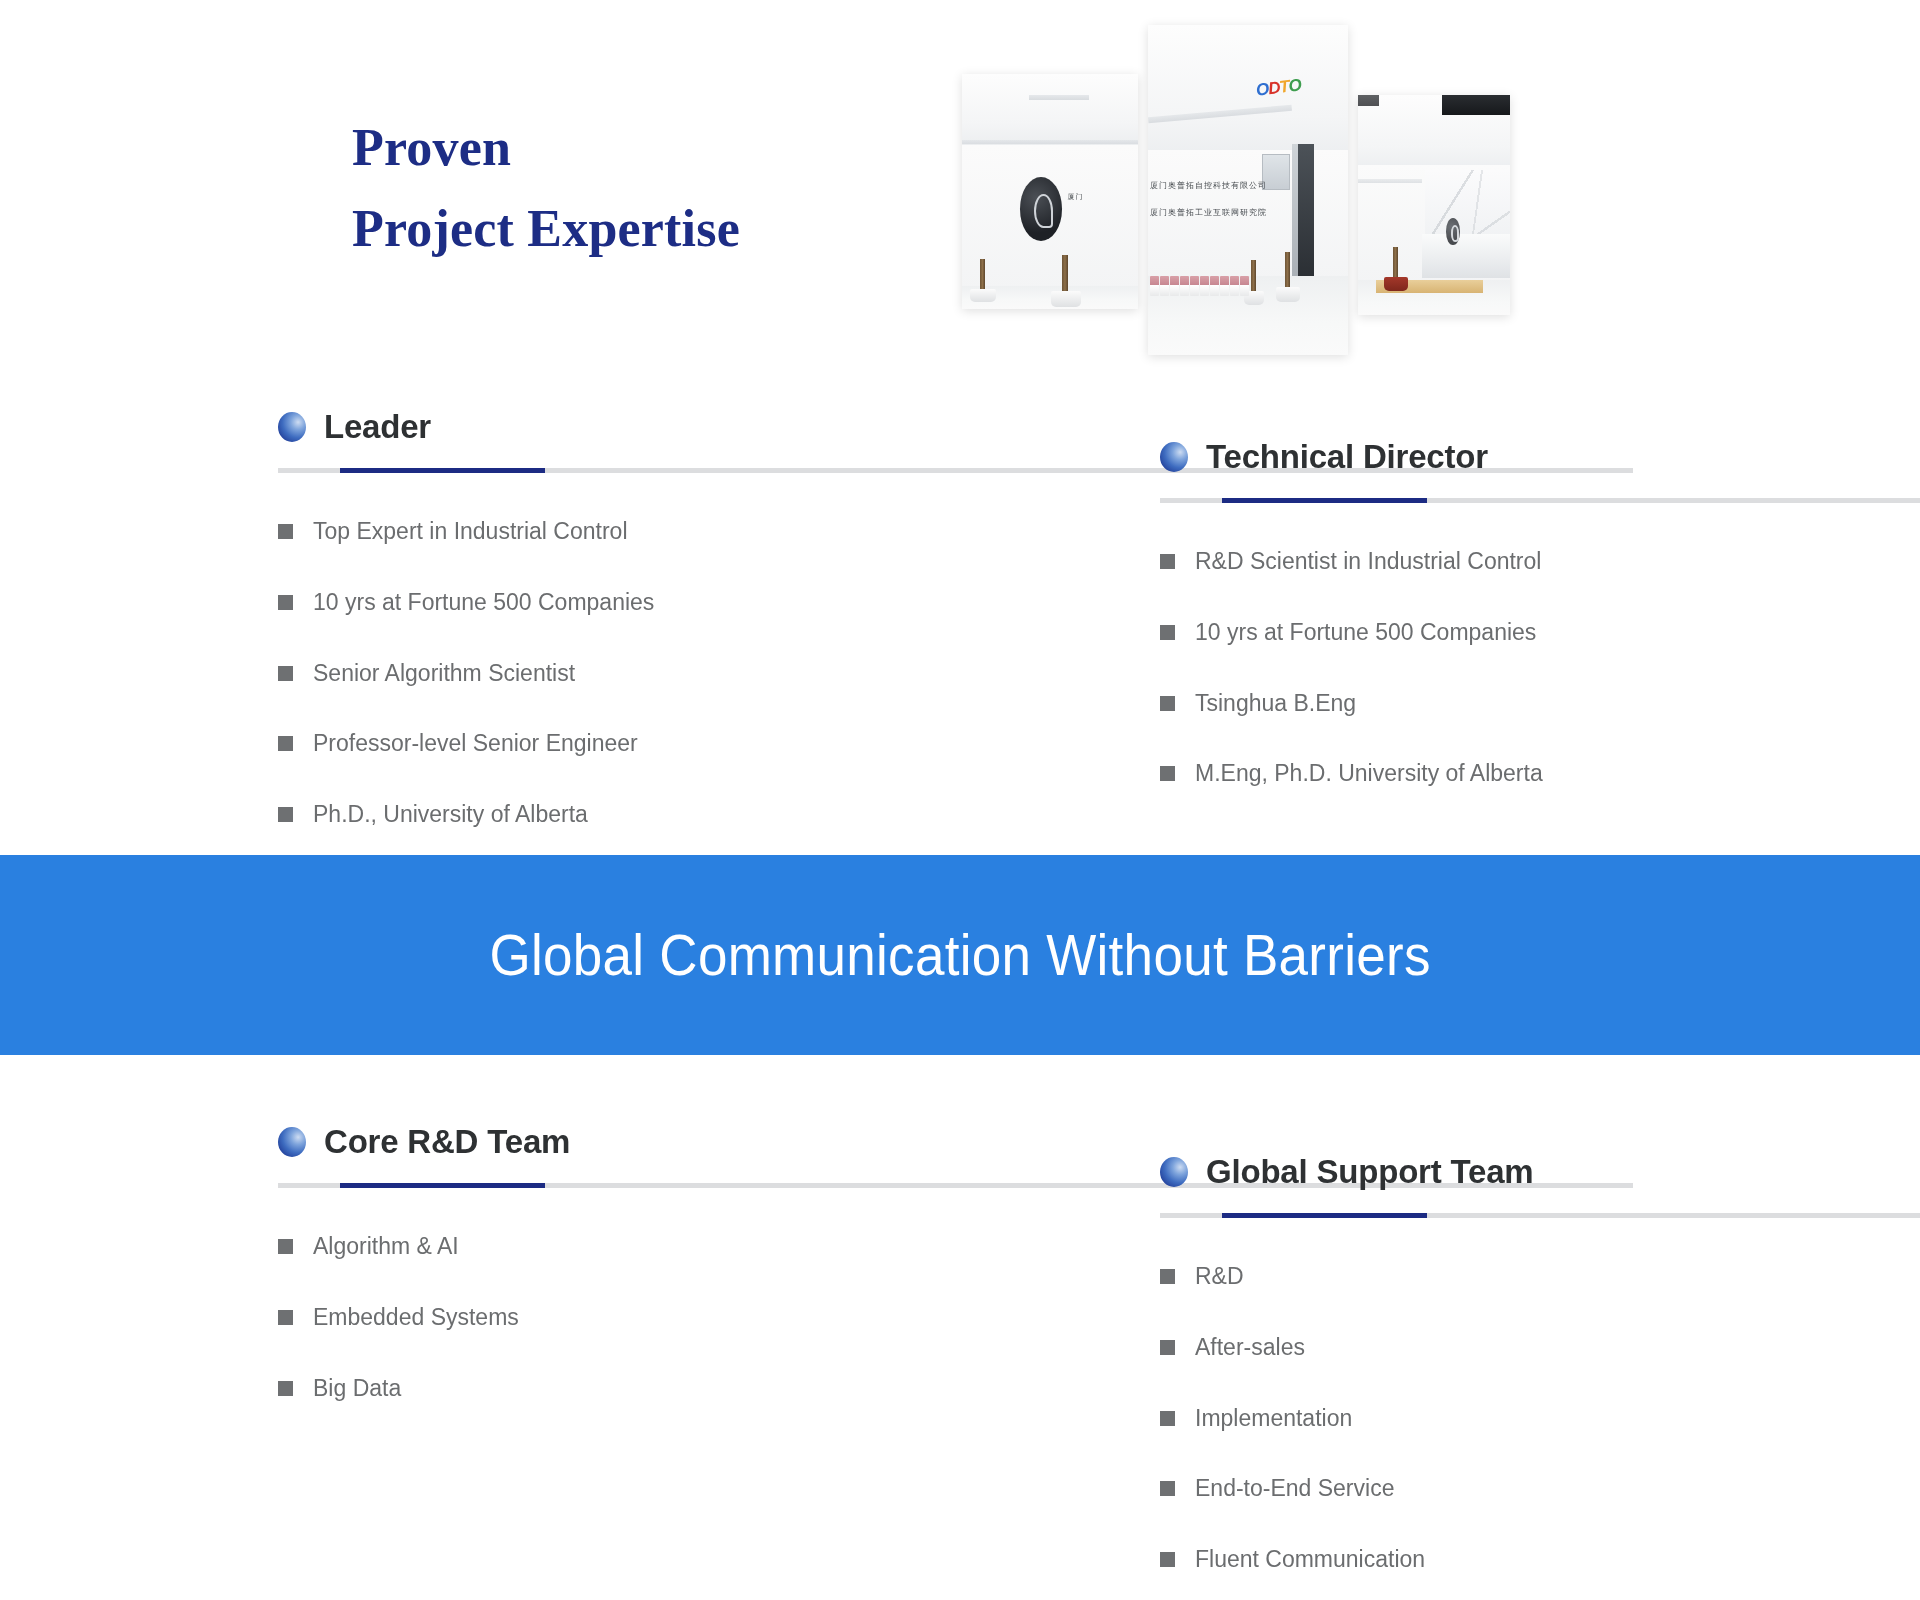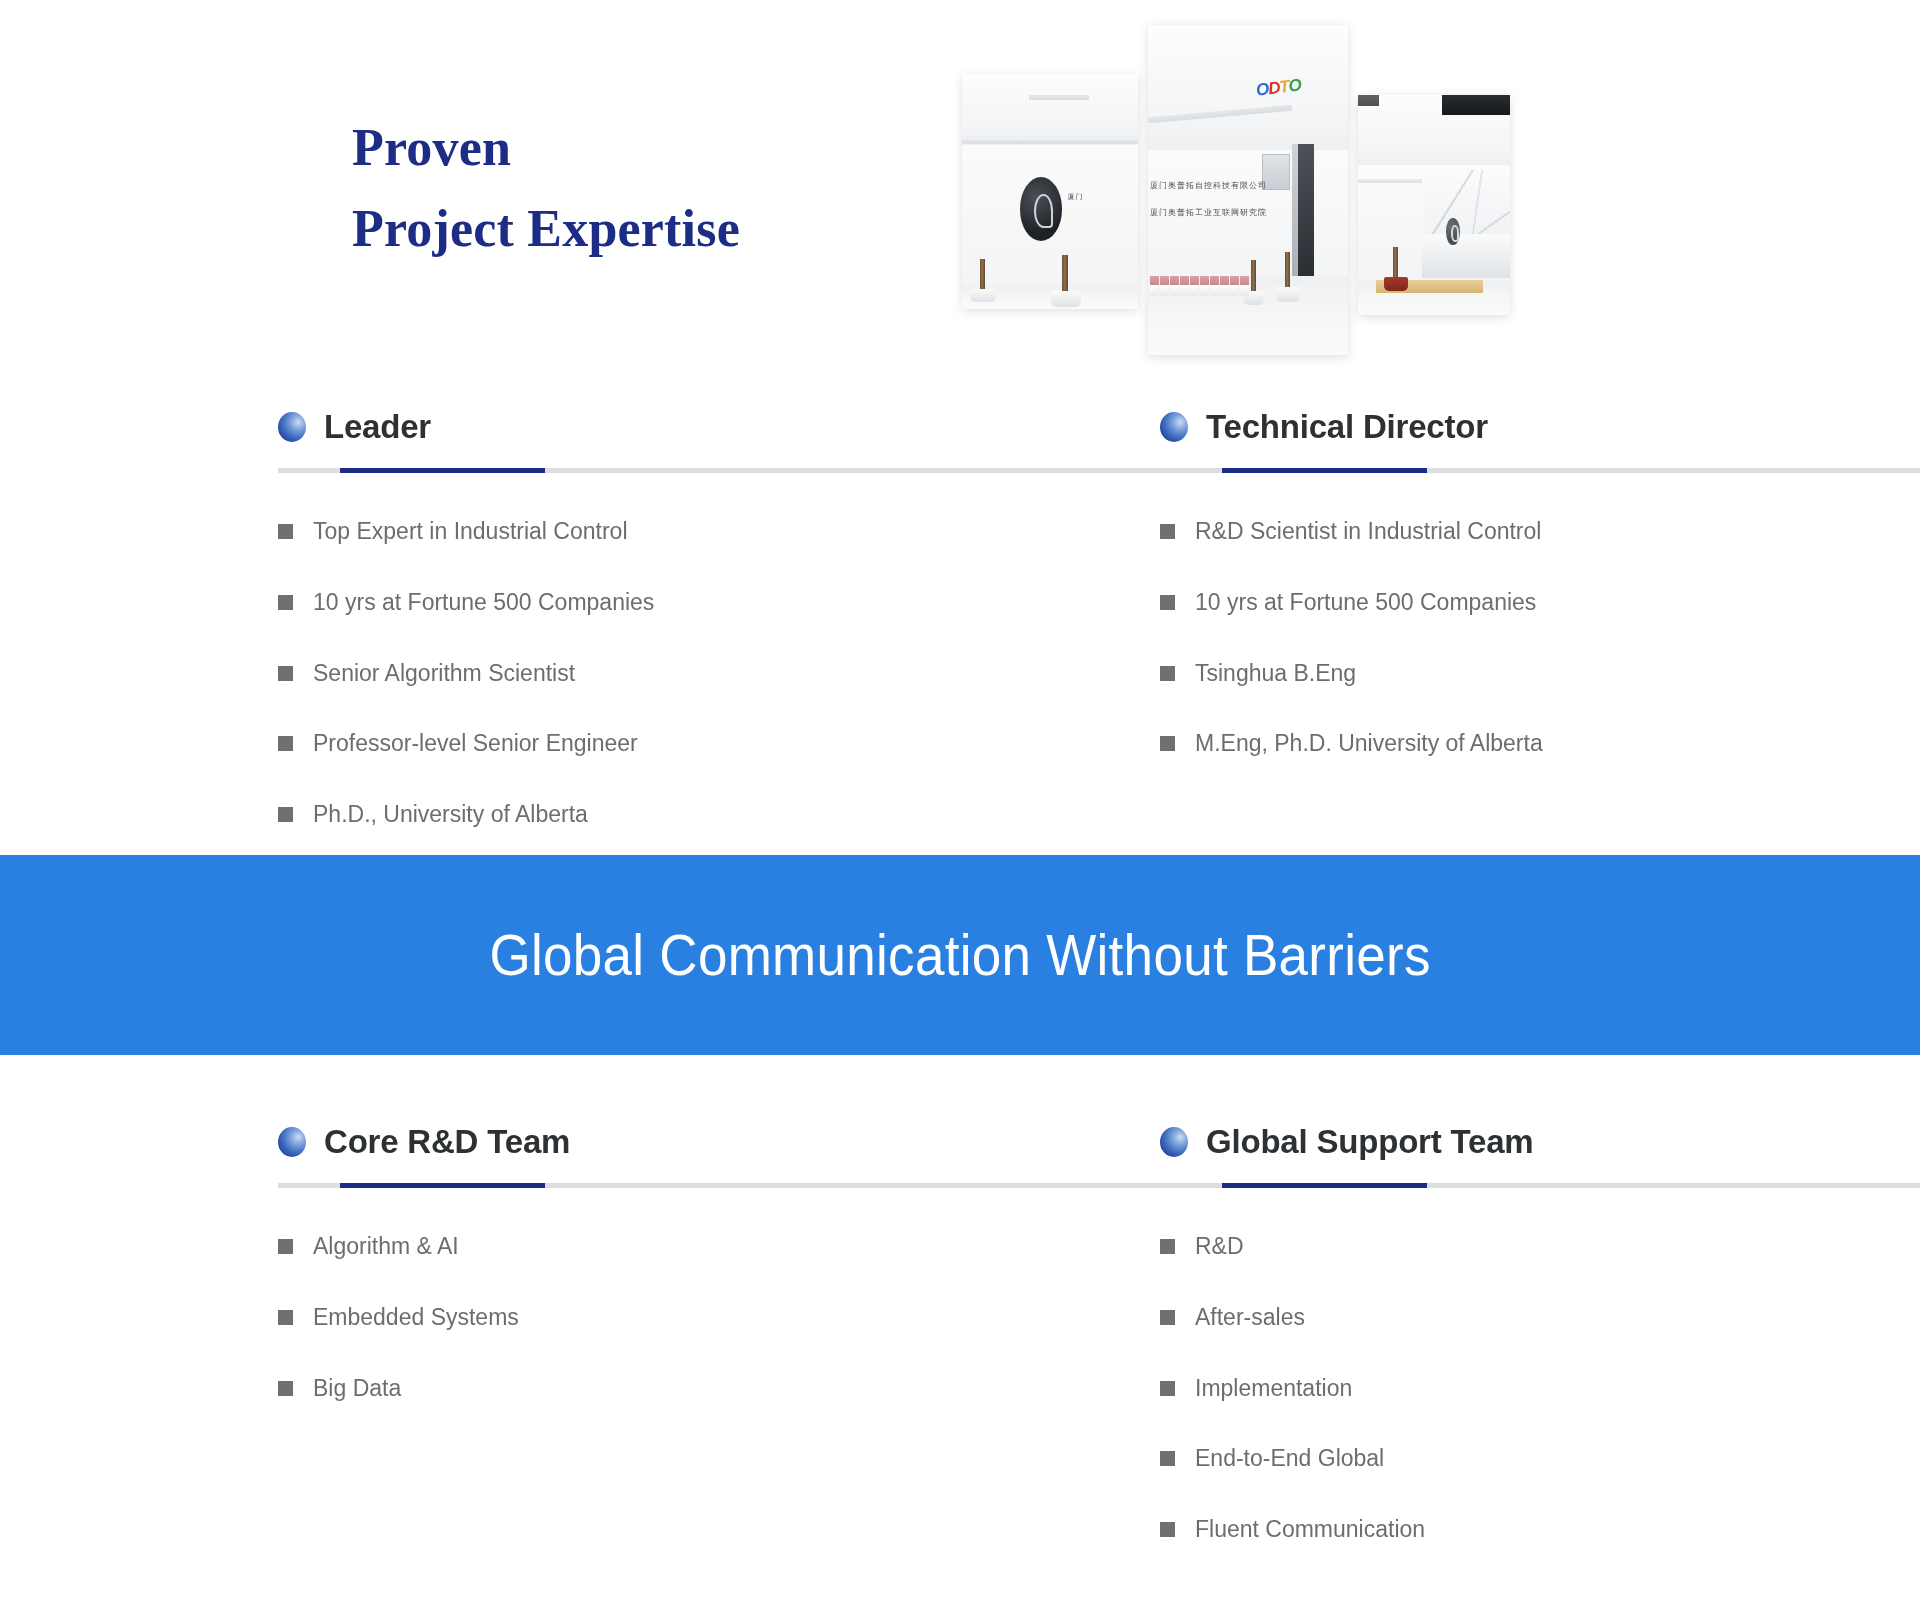--- a/index.html
+++ b/index.html
@@ -183,21 +183,21 @@
   }
 
   
   .cols {
     position: absolute;
     left: 0; right: 0;
     display: flex;
   }
   .col { position: relative; }
   .col-left  { width: 700px; margin-left: 278px; text-align: center; }
-  .col-right { width: 700px; margin-left: 182px; }
+  .col-right { width: 700px; margin-left: 182px; margin-top: 30px; }
 
   .sec-head {
     display: flex;
     align-items: center;
     gap: 18px;
     height: 54px;
   }
   .sphere {
     width: 28px;
     height: 30px;
@@ -476,21 +476,21 @@
         <div class="bullet-row">
           <span class="sq"></span>
           <span class="bullet-text">After-sales</span>
         </div>
         <div class="bullet-row">
           <span class="sq"></span>
           <span class="bullet-text">Implementation</span>
         </div>
         <div class="bullet-row">
           <span class="sq"></span>
-          <span class="bullet-text">End-to-End Global</span>
+          <span class="bullet-text">End-to-End Service</span>
         </div>
         <div class="bullet-row">
           <span class="sq"></span>
           <span class="bullet-text">Fluent Communication</span>
         </div>
       </div>
     </div>
 
   </div>
 

